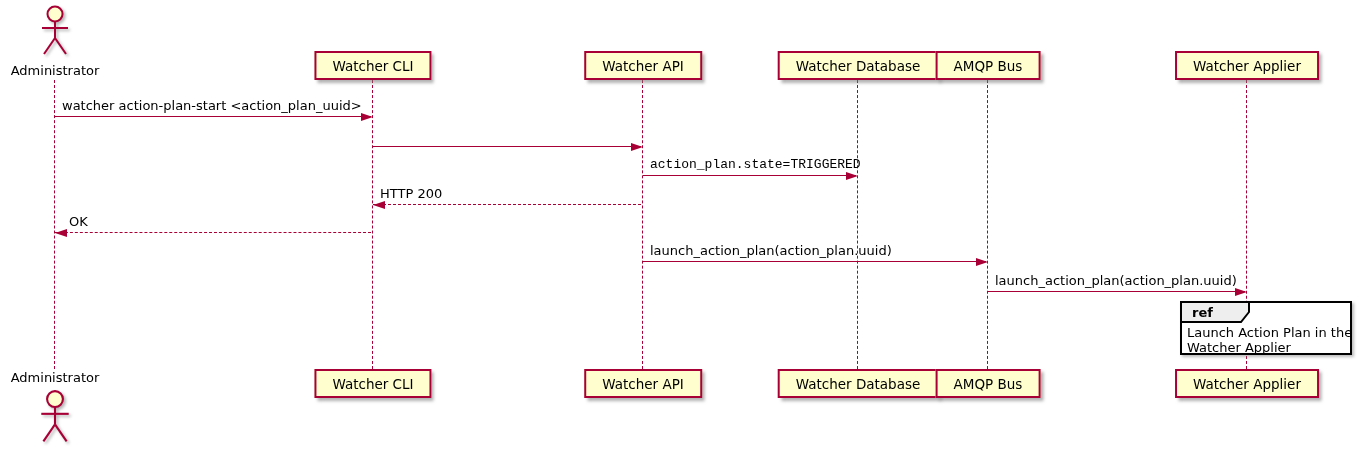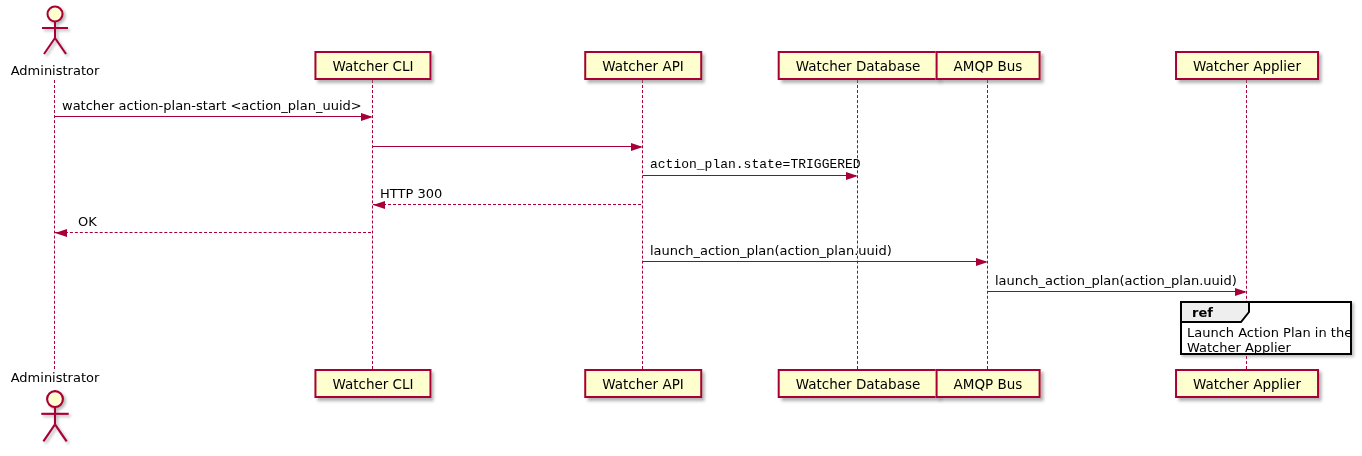--- a/index.html
+++ b/index.html
@@ -106,24 +106,24 @@
     <div class="msg-line" style="left: 55px; width: 316px; top: 116px; position: absolute;"></div>
     <div class="ah r" style="left: 361px; top: 112.5px; position: absolute;"></div>
     <div class="msg-label" style="left: 62px; top: 98px; position: absolute;">watcher action-plan-start &lt;action_plan_uuid&gt;</div>
     <div class="msg-line" style="left: 373px; width: 268px; top: 146px; position: absolute;"></div>
     <div class="ah r" style="left: 631px; top: 142.5px; position: absolute;"></div>
     <div class="msg-line" style="left: 643px; width: 213px; top: 175px; position: absolute;"></div>
     <div class="ah r" style="left: 846px; top: 171.5px; position: absolute;"></div>
     <div class="msg-label" style="left: 650px; top: 157px; position: absolute; font-family: Liberation Mono, monospace;">action_plan.state=TRIGGERED</div>
     <div class="msg-line dashed" style="left: 373px; width: 268px; top: 204px; position: absolute;"></div>
     <div class="ah l" style="left: 373px; top: 200.5px; position: absolute;"></div>
-    <div class="msg-label" style="left: 380px; top: 186px; position: absolute;">HTTP 300</div>
+    <div class="msg-label" style="left: 380px; top: 186px; position: absolute;">HTTP 200</div>
     <div class="msg-line dashed" style="left: 55px; width: 316px; top: 232px; position: absolute;"></div>
     <div class="ah l" style="left: 55px; top: 228.5px; position: absolute;"></div>
-    <div class="msg-label" style="left: 78px; top: 214px; position: absolute;">OK</div>
+    <div class="msg-label" style="left: 69px; top: 214px; position: absolute;">OK</div>
     <div class="msg-line" style="left: 643px; width: 343px; top: 261px; position: absolute;"></div>
     <div class="ah r" style="left: 976px; top: 257.5px; position: absolute;"></div>
     <div class="msg-label" style="left: 650px; top: 243px; position: absolute;">launch_action_plan(action_plan.uuid)</div>
     <div class="msg-line" style="left: 988px; width: 257px; top: 291px; position: absolute;"></div>
     <div class="ah r" style="left: 1235px; top: 287.5px; position: absolute;"></div>
     <div class="msg-label" style="left: 995px; top: 273px; position: absolute;">launch_action_plan(action_plan.uuid)</div>
     <div class="ref-frag" style="left: 1180px; top: 301px; position: absolute;"><svg width="172" height="54" viewBox="0 0 172 54">
         <rect x="1" y="1" width="170" height="52" fill="#FFFFFF" stroke="#000000" stroke-width="2"></rect>
         <path d="M1,1 L69,1 L69,11 L61,21 L1,21 Z" fill="#EEEEEE" stroke="#000000" stroke-width="2"></path>
         <text x="12" y="16" font-size="13" font-weight="bold" fill="#000000">ref</text>

